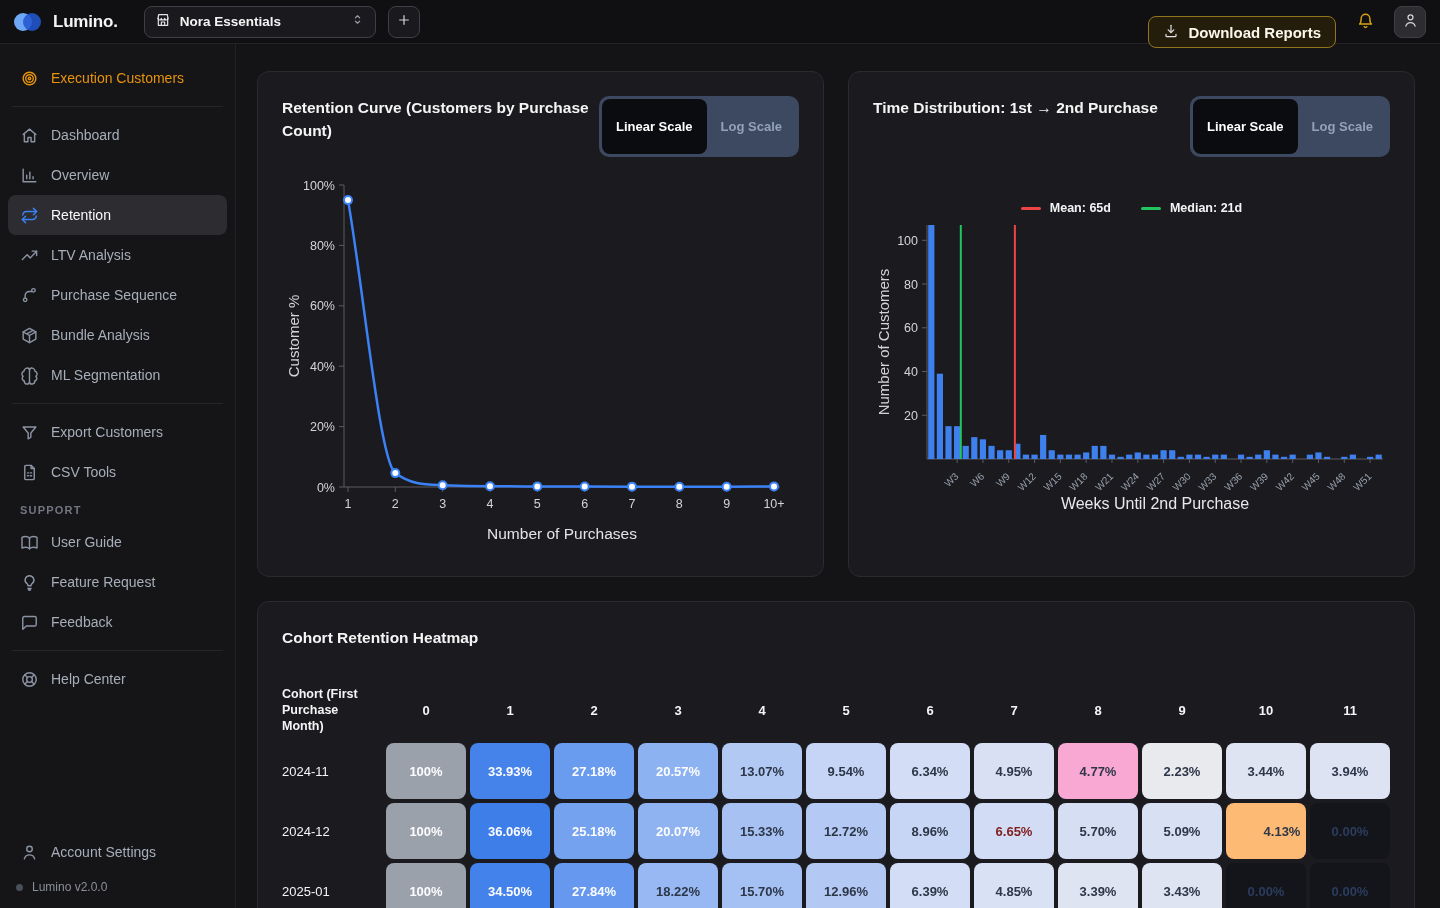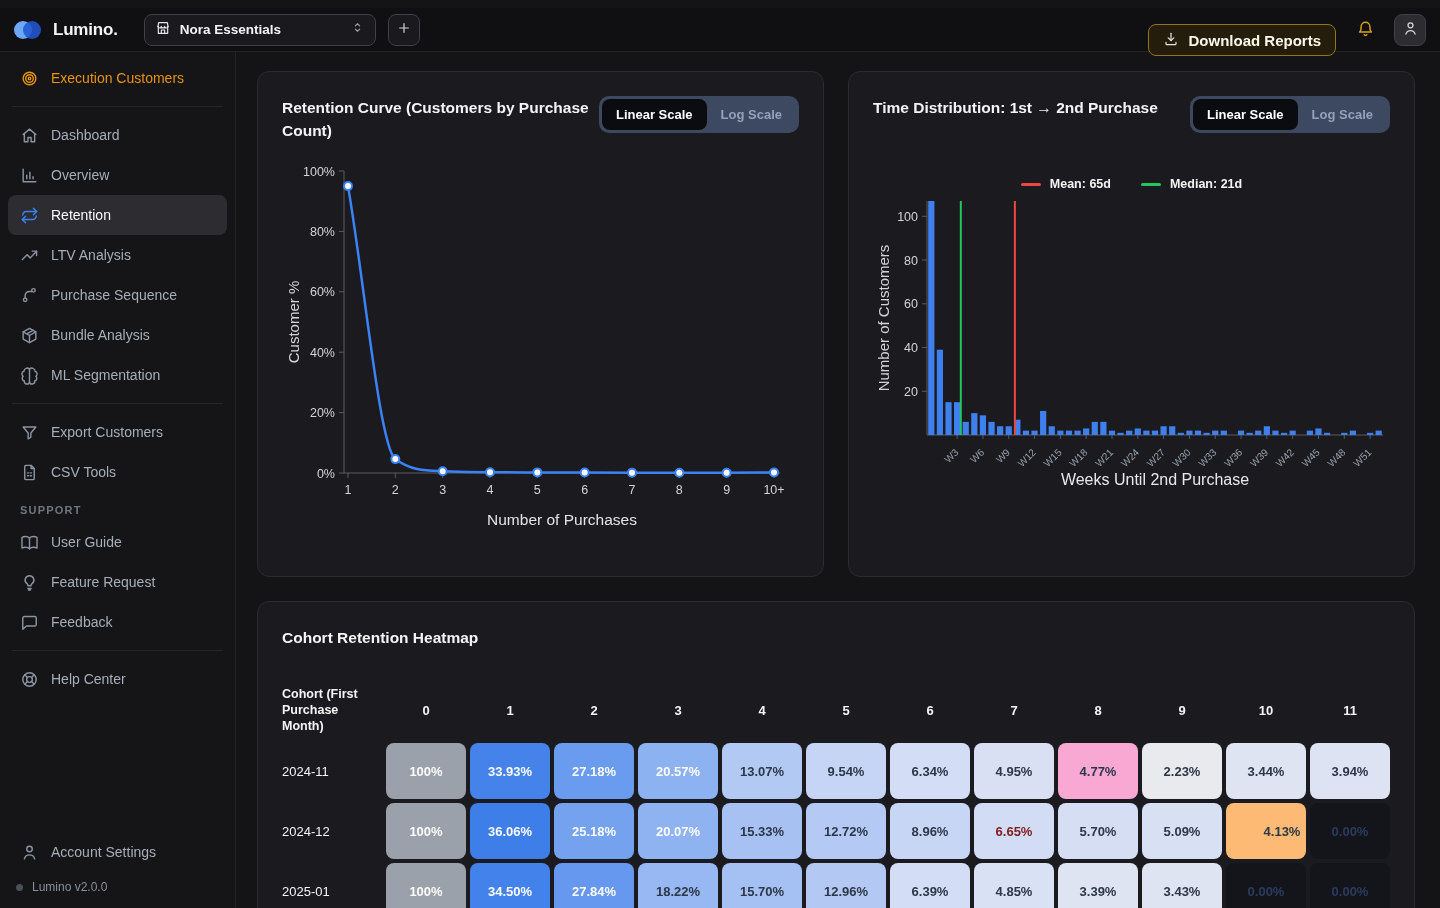--- a/index.html
+++ b/index.html
@@ -1,20 +1,20 @@
 <!DOCTYPE html>
 <html><head>
 <meta charset="utf-8">
 <style>
   * { margin:0; padding:0; box-sizing:border-box; }
   html,body { width:1440px; height:908px; overflow:hidden; background:#141416;
     font-family:"Liberation Sans","DejaVu Sans",sans-serif; color:#e4e4e7; }
 
   
-  .topbar { position:absolute; top:8px; left:0; width:1440px; height:44px; background:#101013;
+  .topbar { position:absolute; top:0; left:0; width:1440px; height:44px; background:#101013;
     border-bottom:1px solid #232327; display:flex; align-items:center; padding:0 14px; gap:12px; z-index:5;}
   .logo-wrap { display:flex; align-items:center; gap:9px; margin-right:14px;}
   .logo-mark { position:relative; width:30px; height:20px;}
   .logo-mark i { position:absolute; top:1px; width:18px; height:18px; border-radius:50%; }
   .logo-mark i.c1 { left:0; background:#6ea8f5;}
   .logo-mark i.c2 { left:9px; background:#2257d0; opacity:.88;}
   .logo-text { font-size:17px; font-weight:800; color:#f4f4f5; letter-spacing:-.2px;}
   .selector { width:232px; height:32px; display:flex; align-items:center; gap:9px; padding:0 10px;
     background:#1a1a1e; border:1px solid #3f3f46; border-radius:8px; cursor:pointer;}
   .selector .lbl { font-size:13.5px; font-weight:600; color:#f4f4f5; flex:1;}
@@ -48,21 +48,21 @@
   .main { position:absolute; top:44px; left:236px; right:0; bottom:0; overflow:hidden; padding:27px 21px;}
   .cards-row { display:flex; gap:24px;}
   .card { background:#1b1b1f; border:1px solid #2a2a2f; border-radius:12px; padding:24px; }
   .card.half { width:567px; height:506px;}
   .card.wide { width:1158px; height:420px; margin-top:24px;}
   .card-head { display:flex; justify-content:space-between; align-items:flex-start;}
   .card-title { font-size:15.5px; font-weight:700; color:#f4f4f5; line-height:1.5;}
   .card-title.w-narrow { max-width:322px;}
   .toggle { display:flex; background:#3d4961; border-radius:10px; padding:3px; flex:none;}
   .tg-btn { border:none; background:transparent; color:#93a1ba; font-size:13px; font-weight:600;
-    padding:8px 14px; border-radius:8px; cursor:pointer; font-family:inherit;}
+    padding:20px 14px; border-radius:8px; cursor:pointer; font-family:inherit;}
   .tg-btn.on { background:#0b0c0f; color:#ffffff;}
   .legend-row { display:flex; justify-content:center; gap:30px; margin:44px 0 2px;}
   .legend-item { display:flex; align-items:center; gap:9px; font-size:12.5px; font-weight:700; color:#f4f4f5;}
   .swatch { width:20px; height:3px; border-radius:2px;}
   .chart-box { margin-top:10px;}
 
   
   .hm-grid { display:grid; grid-template-columns:100px repeat(12, 80px); gap:4px; margin-top:32px; align-items:center;}
   .hm-corner { font-size:12.5px; font-weight:700; color:#f4f4f5; line-height:1.3; padding-right:6px;}
   .hm-colhead { font-size:13px; font-weight:700; color:#f4f4f5; text-align:center; height:58px;

